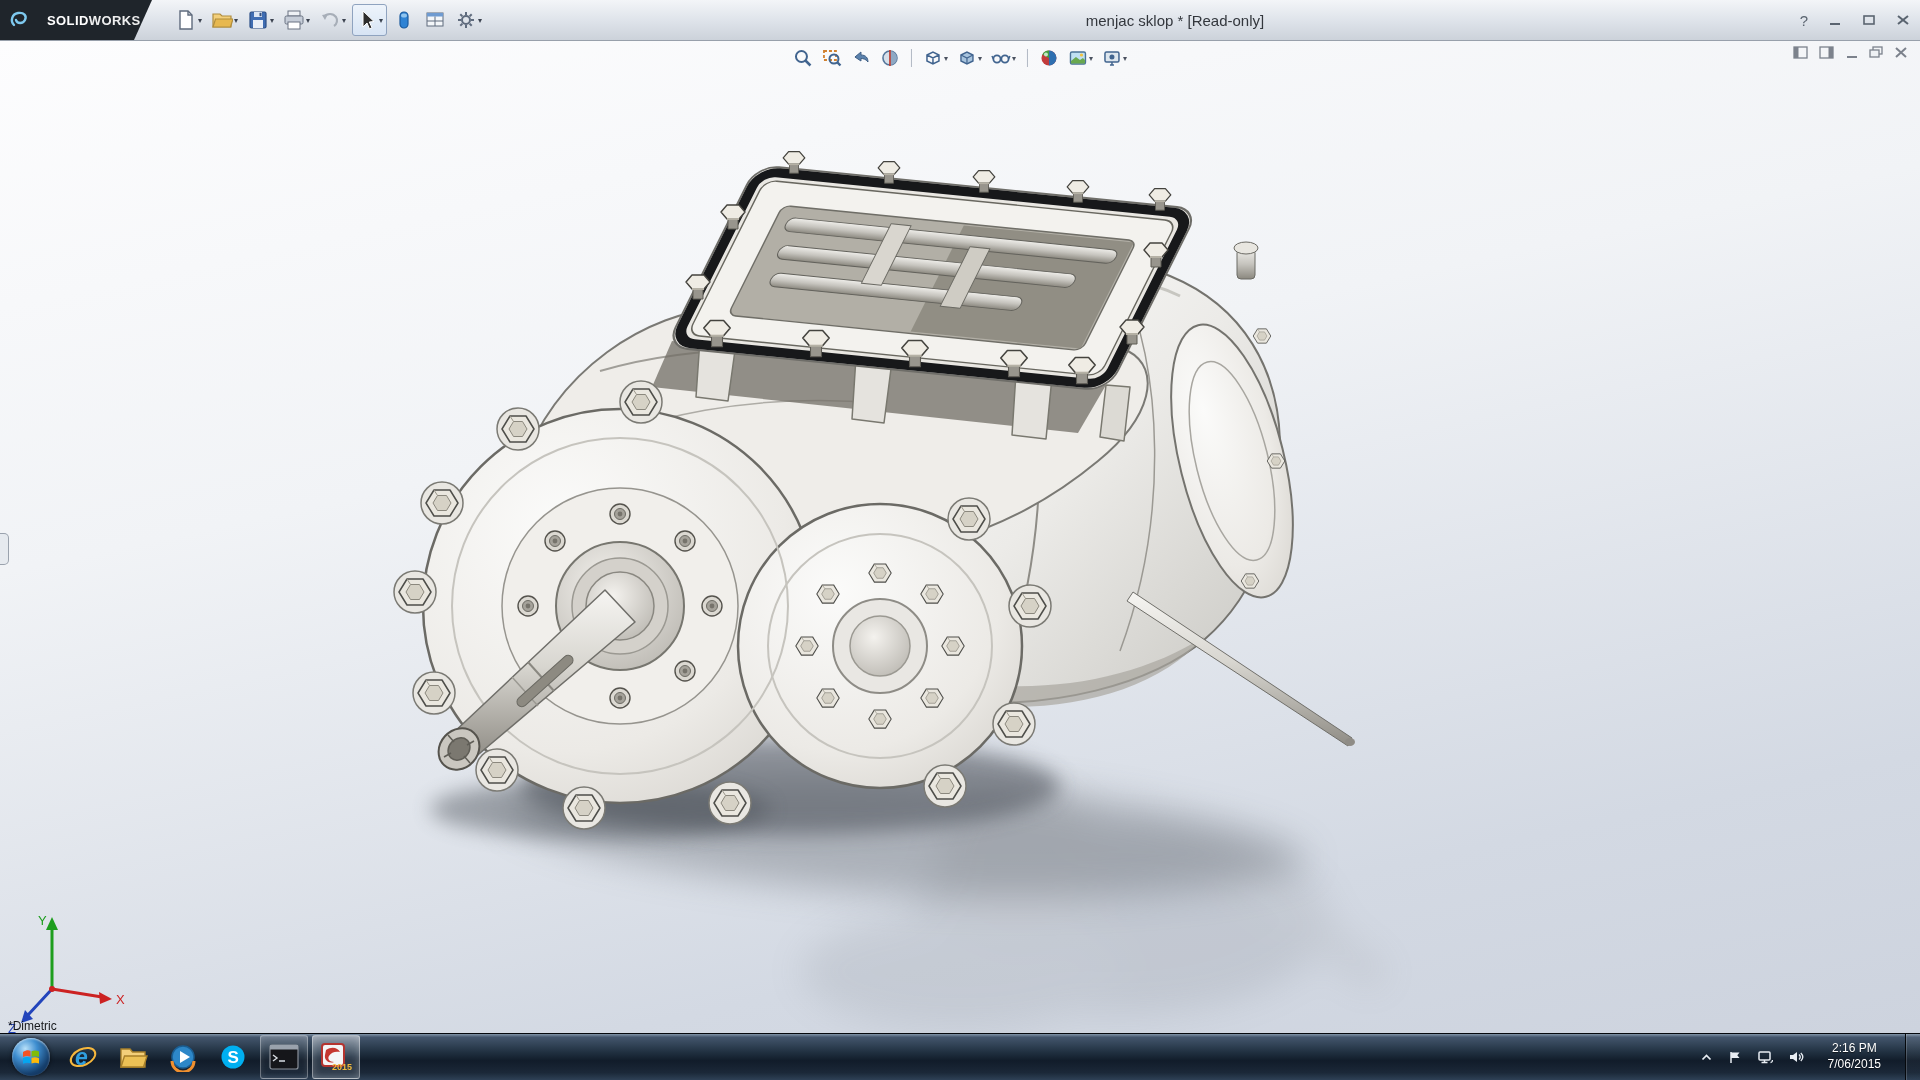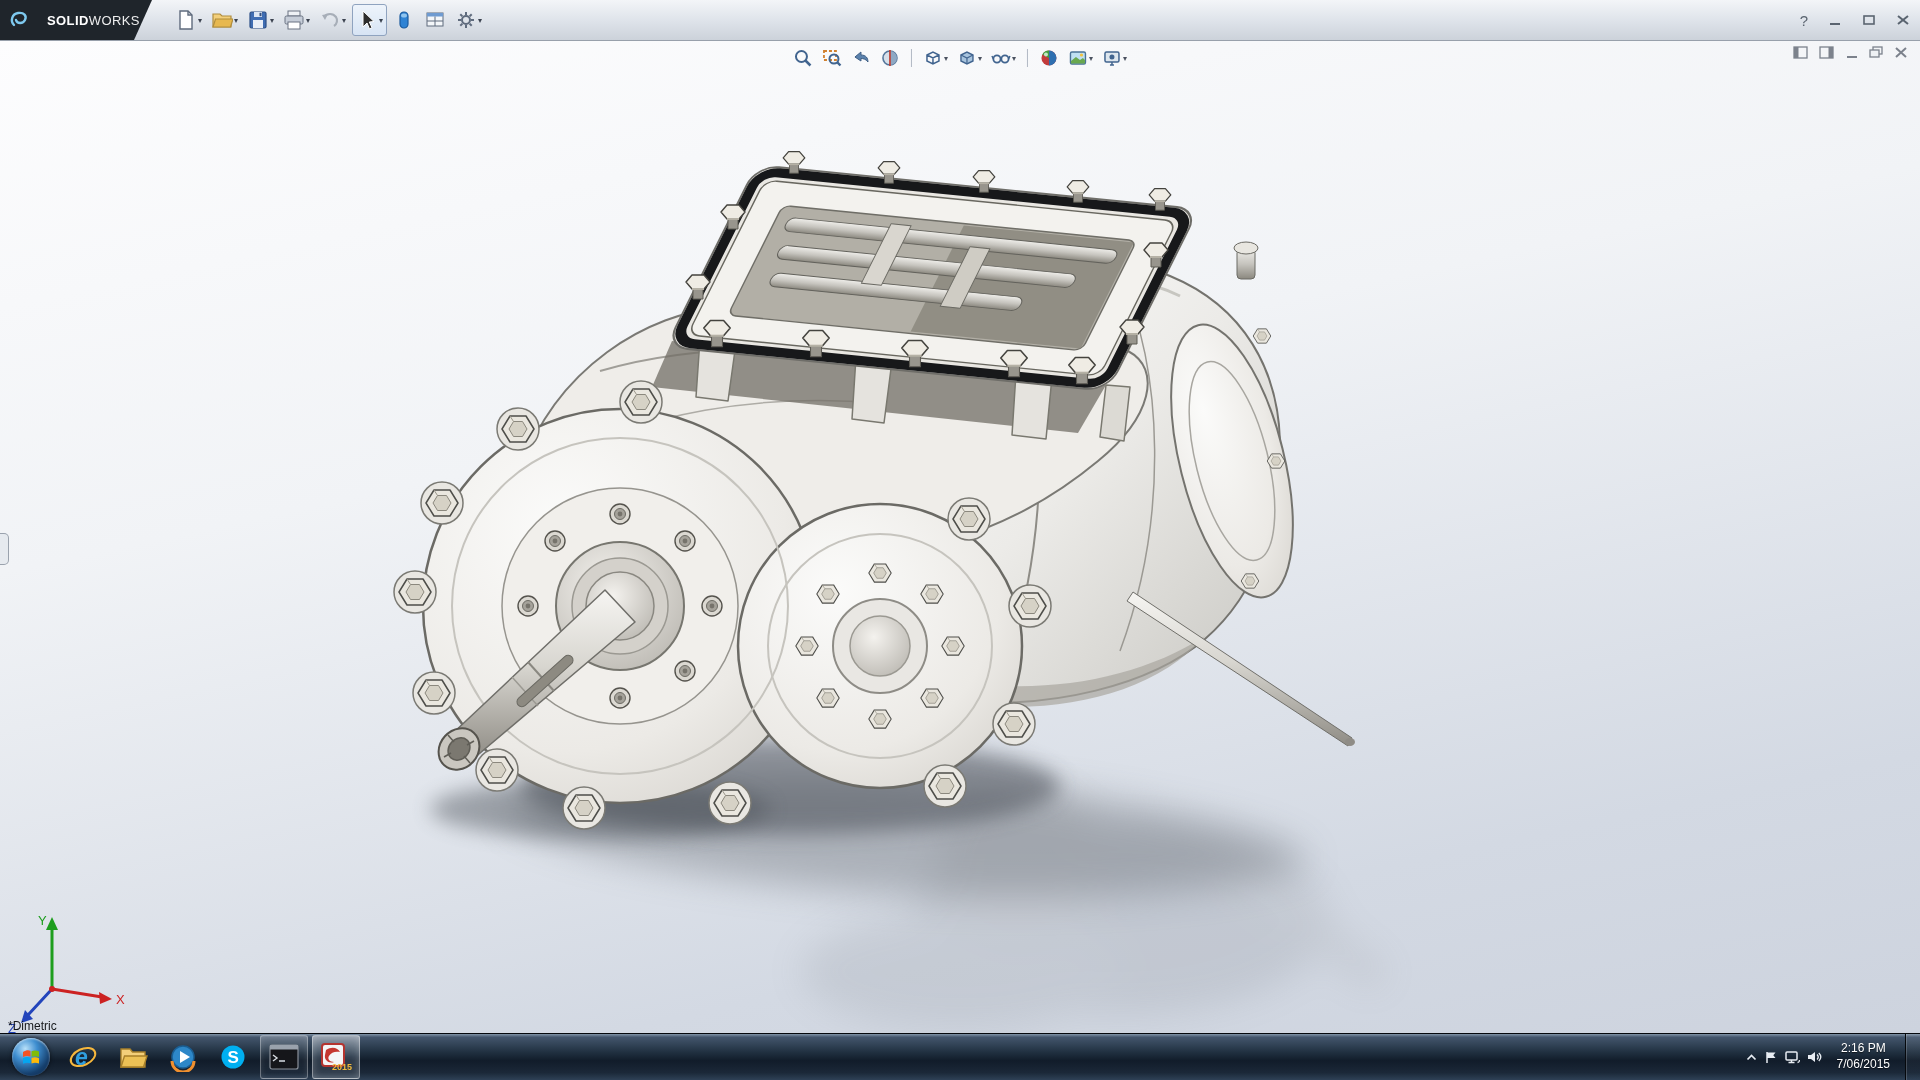--- a/index.html
+++ b/index.html
@@ -7,21 +7,21 @@
        font-family:"Liberation Sans",sans-serif;background:#dfe3e9;-webkit-font-smoothing:antialiased;}
 
   
   .titlebar{position:absolute;top:0;left:0;right:0;height:40px;z-index:30;
     background:linear-gradient(#f3f5f8,#dde2e9 55%,#ccd2da);border-bottom:1px solid #98a0ab;}
   .logo-block{position:absolute;left:0;top:0;height:40px;width:152px;background:#1f252b;
     clip-path:polygon(0 0,152px 0,134px 100%,0 100%);
     display:flex;align-items:center;padding-left:8px;gap:5px;box-sizing:border-box;}
   .brand{color:#fff;font-size:13px;letter-spacing:.4px;white-space:nowrap;}
   .brand b{font-weight:700;margin-left:12px;}
-  .brand span{font-weight:400;opacity:.92;}
+  .brand span{font-weight:700;opacity:.92;}
   .tb-icons{position:absolute;left:172px;top:0;height:40px;display:flex;align-items:center;gap:3px;}
   .tb-btn{display:flex;align-items:center;height:30px;padding:0 3px;border-radius:3px;}
   .tb-btn .caret{font-size:8px;color:#3c4350;margin-left:1px;}
   .tb-btn.pressed{border:1px solid #8fa3bf;background:linear-gradient(#eef4fb,#d7e4f4);}
   .win-title{position:absolute;left:560px;right:130px;top:0;height:40px;display:flex;
     align-items:center;justify-content:center;font-size:15px;color:#33373d;pointer-events:none;}
   .win-controls{position:absolute;right:10px;top:0;height:40px;display:flex;align-items:center;gap:20px;}
   .win-controls .wc{color:#5a6470;font-size:15px;display:flex;align-items:center;}
 
   
@@ -52,21 +52,21 @@
     box-shadow:inset 0 1px 2px rgba(255,255,255,.6),0 0 4px rgba(0,0,0,.6);
     display:flex;align-items:center;justify-content:center;}
   .tb-item{width:46px;height:42px;display:flex;align-items:center;justify-content:center;
     border-radius:3px;margin:0 2px;flex:0 0 auto;}
   .tb-item.open{border:1px solid rgba(255,255,255,.35);
     background:linear-gradient(rgba(255,255,255,.22),rgba(255,255,255,.05) 45%,rgba(255,255,255,0));
     box-shadow:inset 0 0 6px rgba(255,255,255,.12);}
   .tb-item.active{border:1px solid rgba(255,255,255,.45);
     background:linear-gradient(rgba(255,255,255,.42),rgba(190,210,230,.18) 50%,rgba(255,255,255,.08));
     box-shadow:inset 0 0 8px rgba(255,255,255,.25);}
-  .tray{margin-left:auto;display:flex;align-items:center;gap:6px;color:#e8edf3;}
+  .tray{margin-left:auto;display:flex;align-items:center;gap:15px;color:#e8edf3;}
   .tray .ti{display:flex;align-items:center;}
   .clock{text-align:center;font-size:12px;line-height:1.3;color:#fff;padding:0 9px;white-space:nowrap;
     text-shadow:0 1px 1px rgba(0,0,0,.6);}
   .show-desktop{width:14px;height:47px;border-left:1px solid #05080c;
     box-shadow:inset 1px 0 0 rgba(255,255,255,.18);
     background:linear-gradient(rgba(255,255,255,.08),rgba(255,255,255,0));flex:0 0 auto;}
 </style>
 </head>
 <body>
 
@@ -148,20 +148,21 @@
           <line x1="5.3" y1="5.3" x2="7.4" y2="7.4"></line>
             <line x1="14.6" y1="14.6" x2="16.7" y2="16.7"></line>
           <line x1="5.3" y1="16.7" x2="7.4" y2="14.6"></line>
             <line x1="14.6" y1="7.4" x2="16.7" y2="5.3"></line>
         </g>
       </svg>
         <span class="caret">▾</span>
     </span>
   </div>
 
+  <div class="win-title">menjac sklop * [Read-only]</div>
 
   <div class="win-controls">
     <span class="wc">?</span>
     <span class="wc">
       <svg width="14" height="12">
           <line x1="2" y1="10" x2="12" y2="10" stroke="#5a6470" stroke-width="2"></line>
         </svg>
     </span>
     <span class="wc">
       <svg width="14" height="12">

